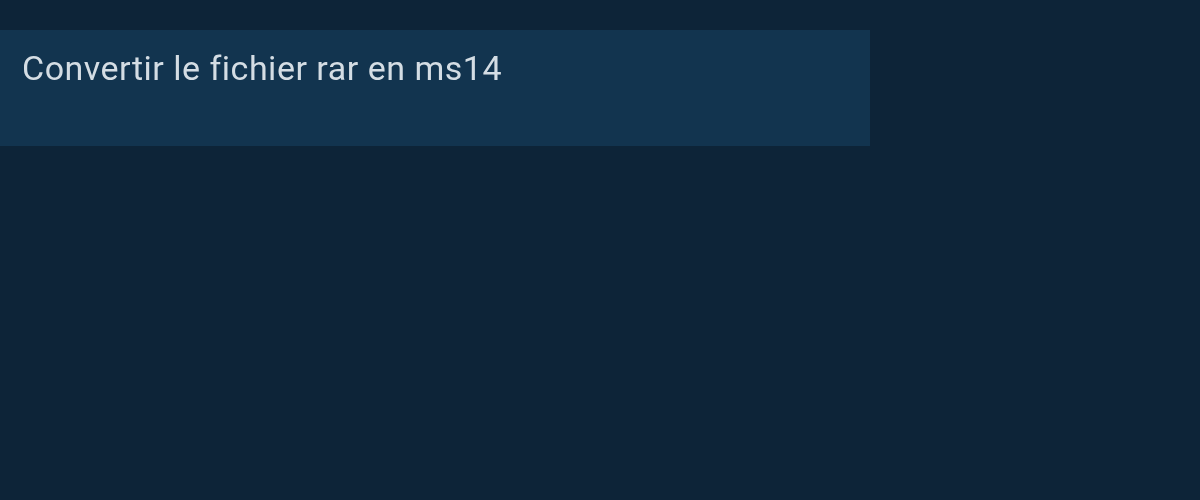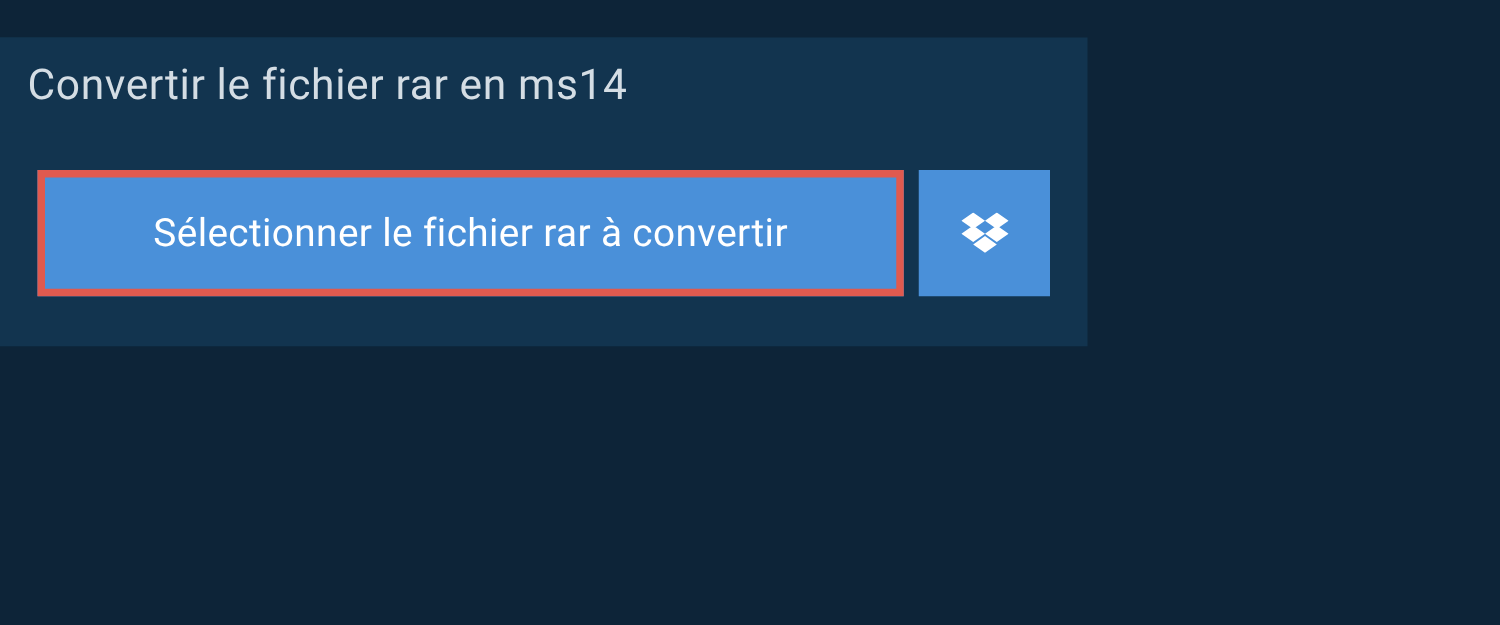--- a/index.html
+++ b/index.html
@@ -63,23 +63,13 @@
       fill: #ffffff;
     }
   </style>
 </head>
 <body>
 
 <div class="panel">
   <div class="title-bar">
     <span class="title-text">Convertir le fichier rar en ms14</span>
   </div>
-  <div class="button-row">
-    <div class="select-button">
-      <span>Sélectionner le fichier rar à convertir</span>
-    </div>
-    <div class="dropbox-button">
-      <svg class="dropbox-icon" viewBox="0 0 40 36">
-        <path d="M10 0 L20 7 L10 14 L0 7 Z M30 0 L40 7 L30 14 L20 7 Z M0 18 L10 11 L20 18 L10 25 Z M20 18 L30 11 L40 18 L30 25 Z M10 27 L20 20 L30 27 L20 34 Z"></path>
-      </svg>
-    </div>
-  </div>
 </div>
 
 </body></html>

